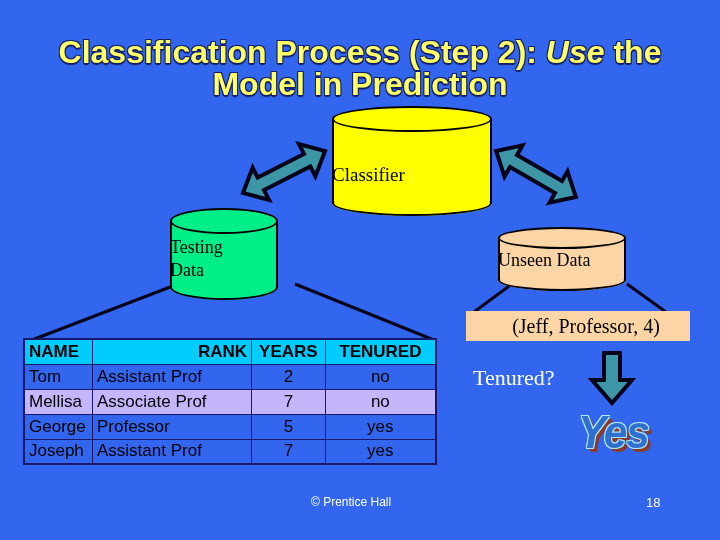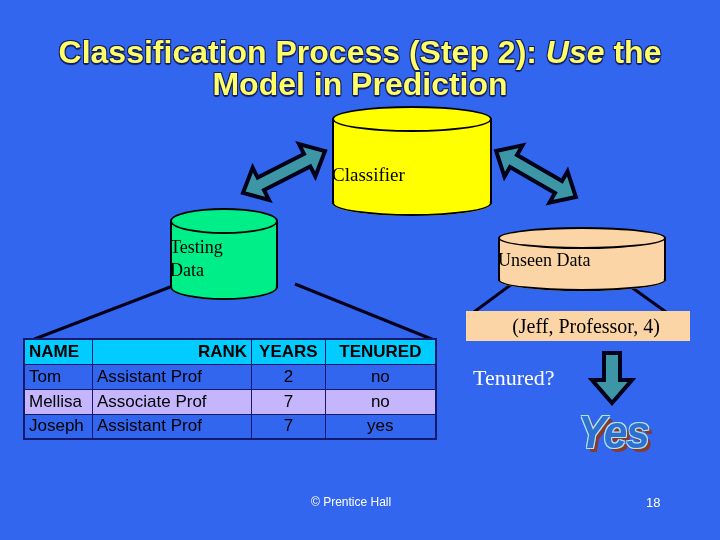--- a/index.html
+++ b/index.html
@@ -65,21 +65,21 @@
   #cyl-classifier{left:332px;top:106px;width:160px;height:110px;}
   #cyl-classifier .body,#cyl-classifier .top,#cyl-classifier .botfill{background:#FFFF00;}
   #cyl-classifier .label{top:62%;}
 
   
   #cyl-testing{left:170px;top:208px;width:108px;height:92px;}
   #cyl-testing .body,#cyl-testing .top,#cyl-testing .botfill{background:#00EE88;}
   #cyl-testing .label{top:55%;font-size:18px;}
 
   
-  #cyl-unseen{left:498px;top:227px;width:168px;height:64px;}
+  #cyl-unseen{left:498px;top:227px;width:128px;height:64px;}
   #cyl-unseen .body,#cyl-unseen .top,#cyl-unseen .botfill{background:#FBD5A5;}
   #cyl-unseen .top{height:22px;}
   #cyl-unseen .bot,#cyl-unseen .botfill{height:22px;}
   #cyl-unseen .body{top:10px;bottom:10px;}
   #cyl-unseen .label{font-size:18px;top:52%;}
 
   
   .dblarrow{position:absolute;}
   .dblarrow svg{display:block;overflow:visible;}
 
@@ -244,20 +244,26 @@
         <td class="c-years">2</td>
         <td class="c-ten">no</td>
       </tr>
       <tr class="hl">
         <td class="c-name">Mellisa</td>
         <td class="c-rank">Associate Prof</td>
         <td class="c-years">7</td>
         <td class="c-ten">no</td>
       </tr>
       <tr>
+        <td class="c-name">George</td>
+        <td class="c-rank">Professor</td>
+        <td class="c-years">5</td>
+        <td class="c-ten">yes</td>
+      </tr>
+      <tr>
         <td class="c-name">Joseph</td>
         <td class="c-rank">Assistant Prof</td>
         <td class="c-years">7</td>
         <td class="c-ten">yes</td>
       </tr>
     </tbody>
   </table>
 
   <div id="jeff-box">
     <span>(Jeff, Professor, 4)</span>

